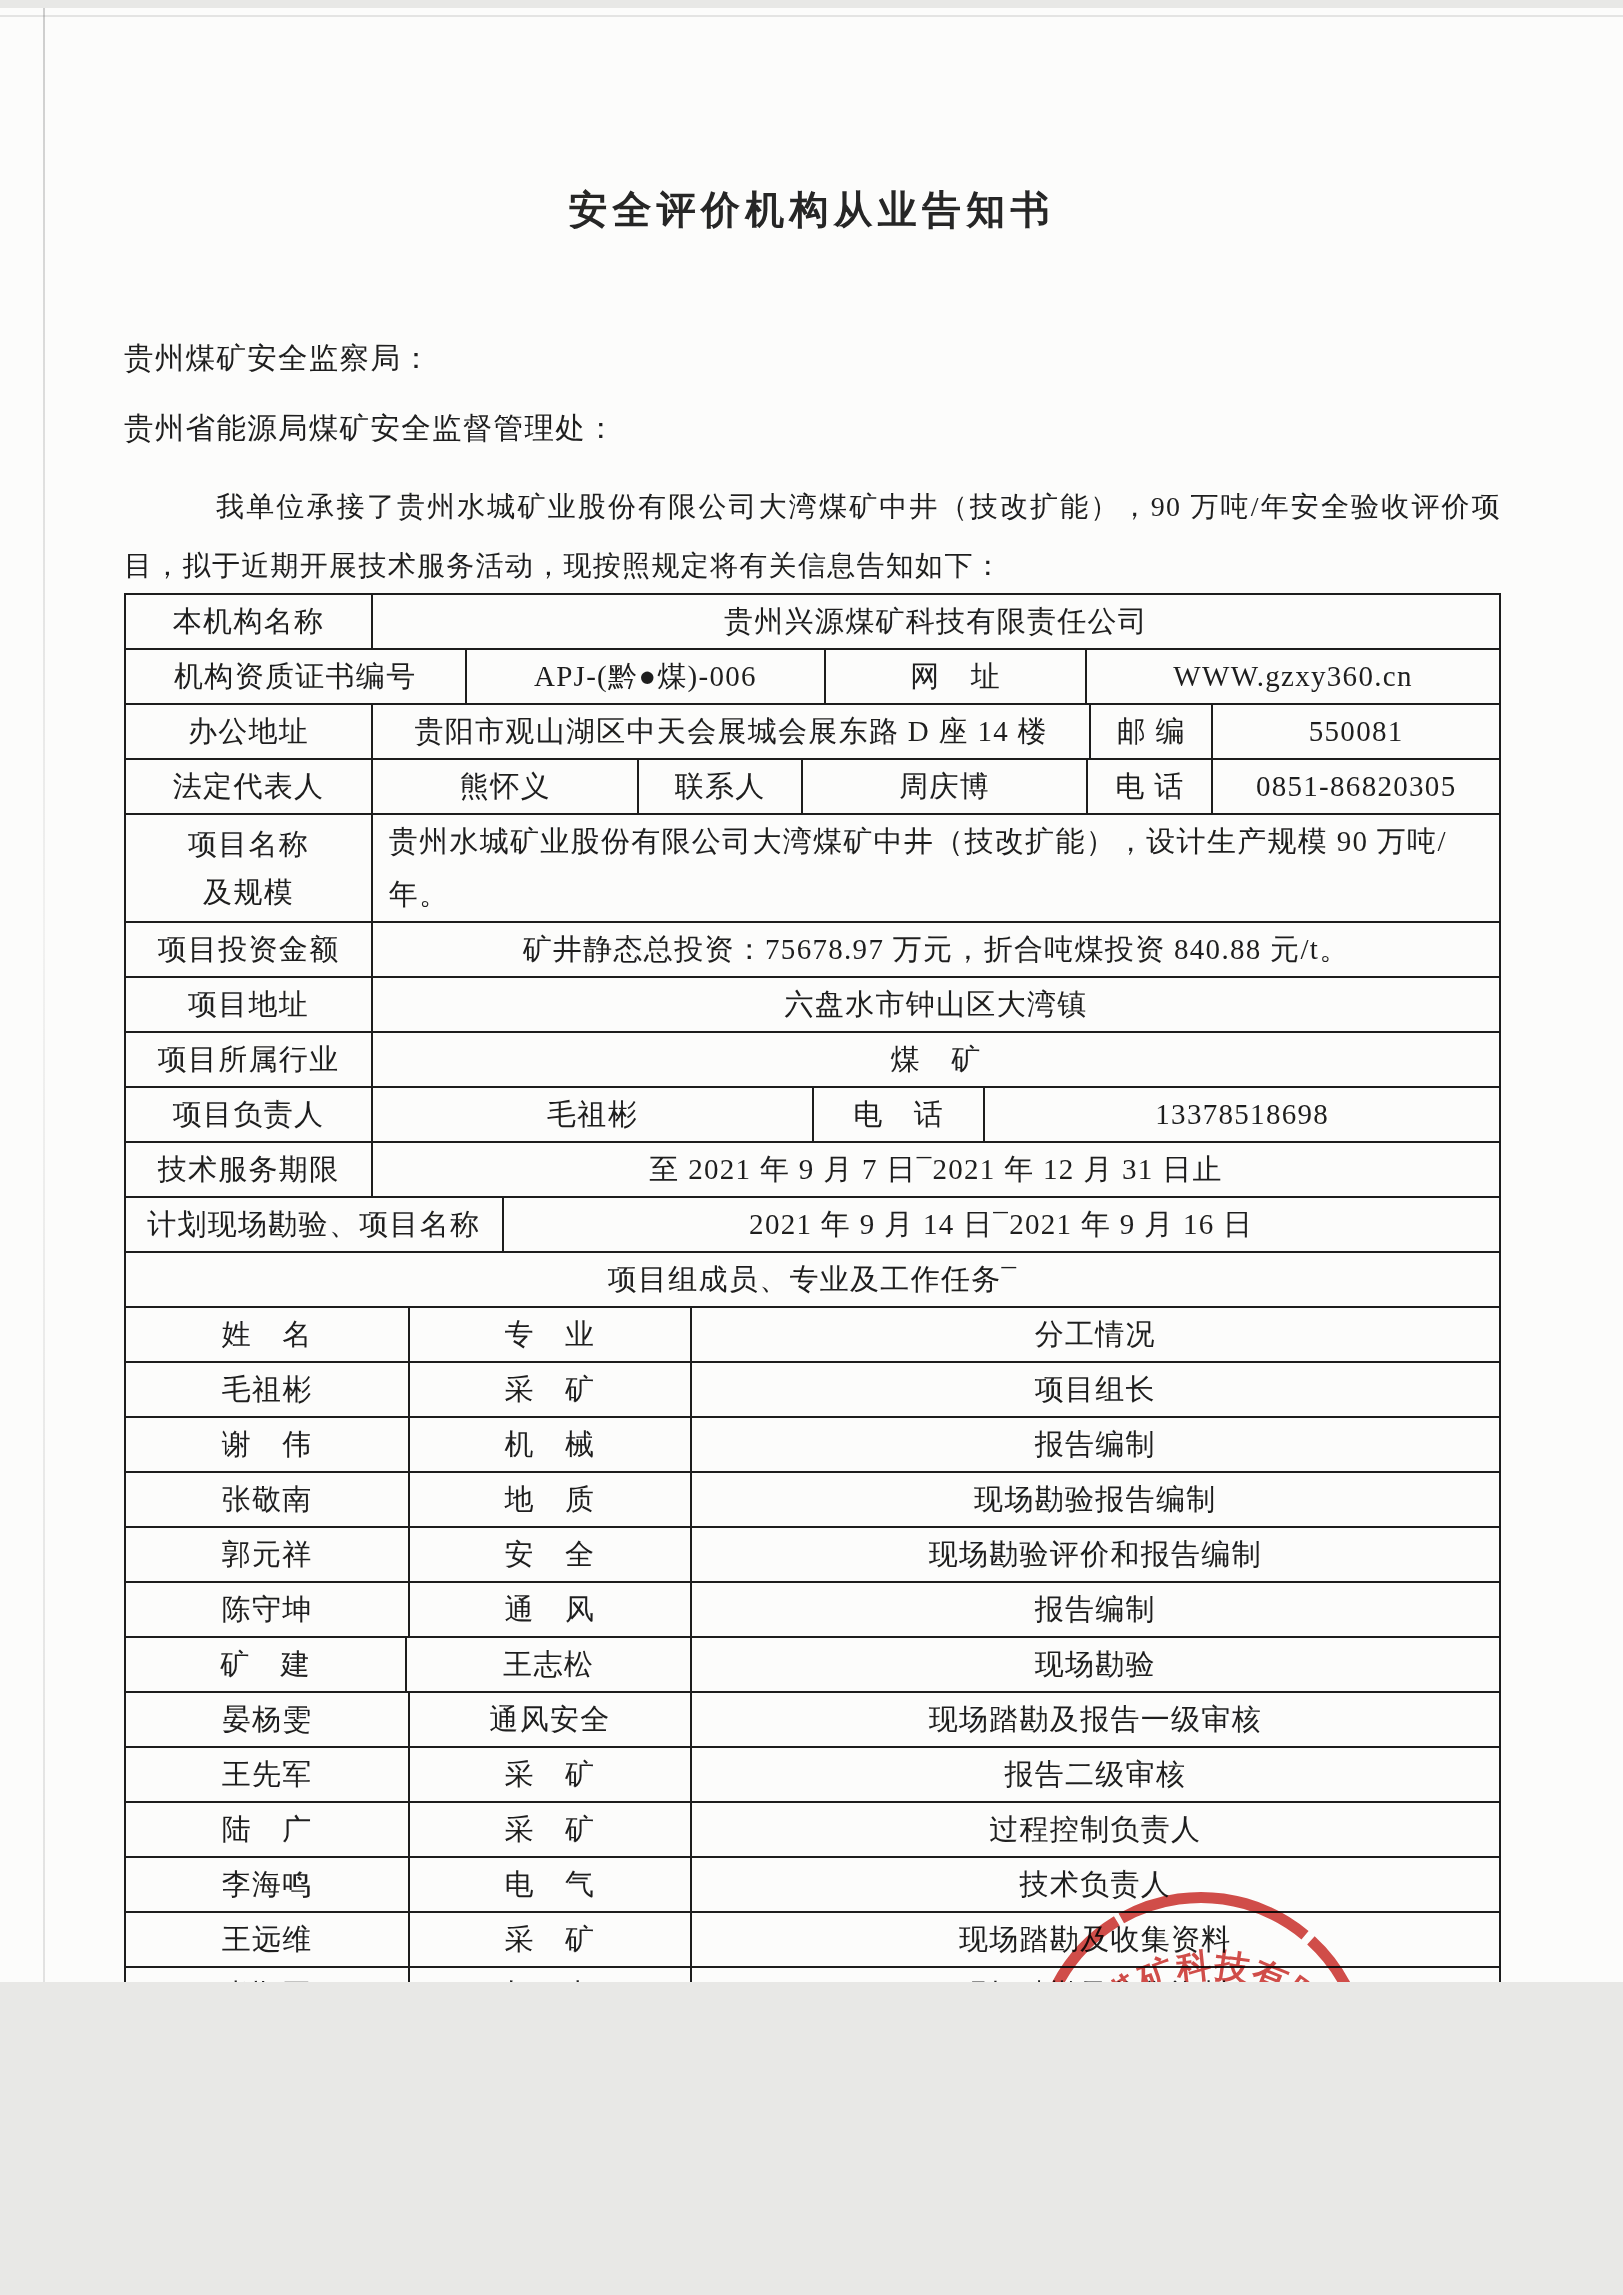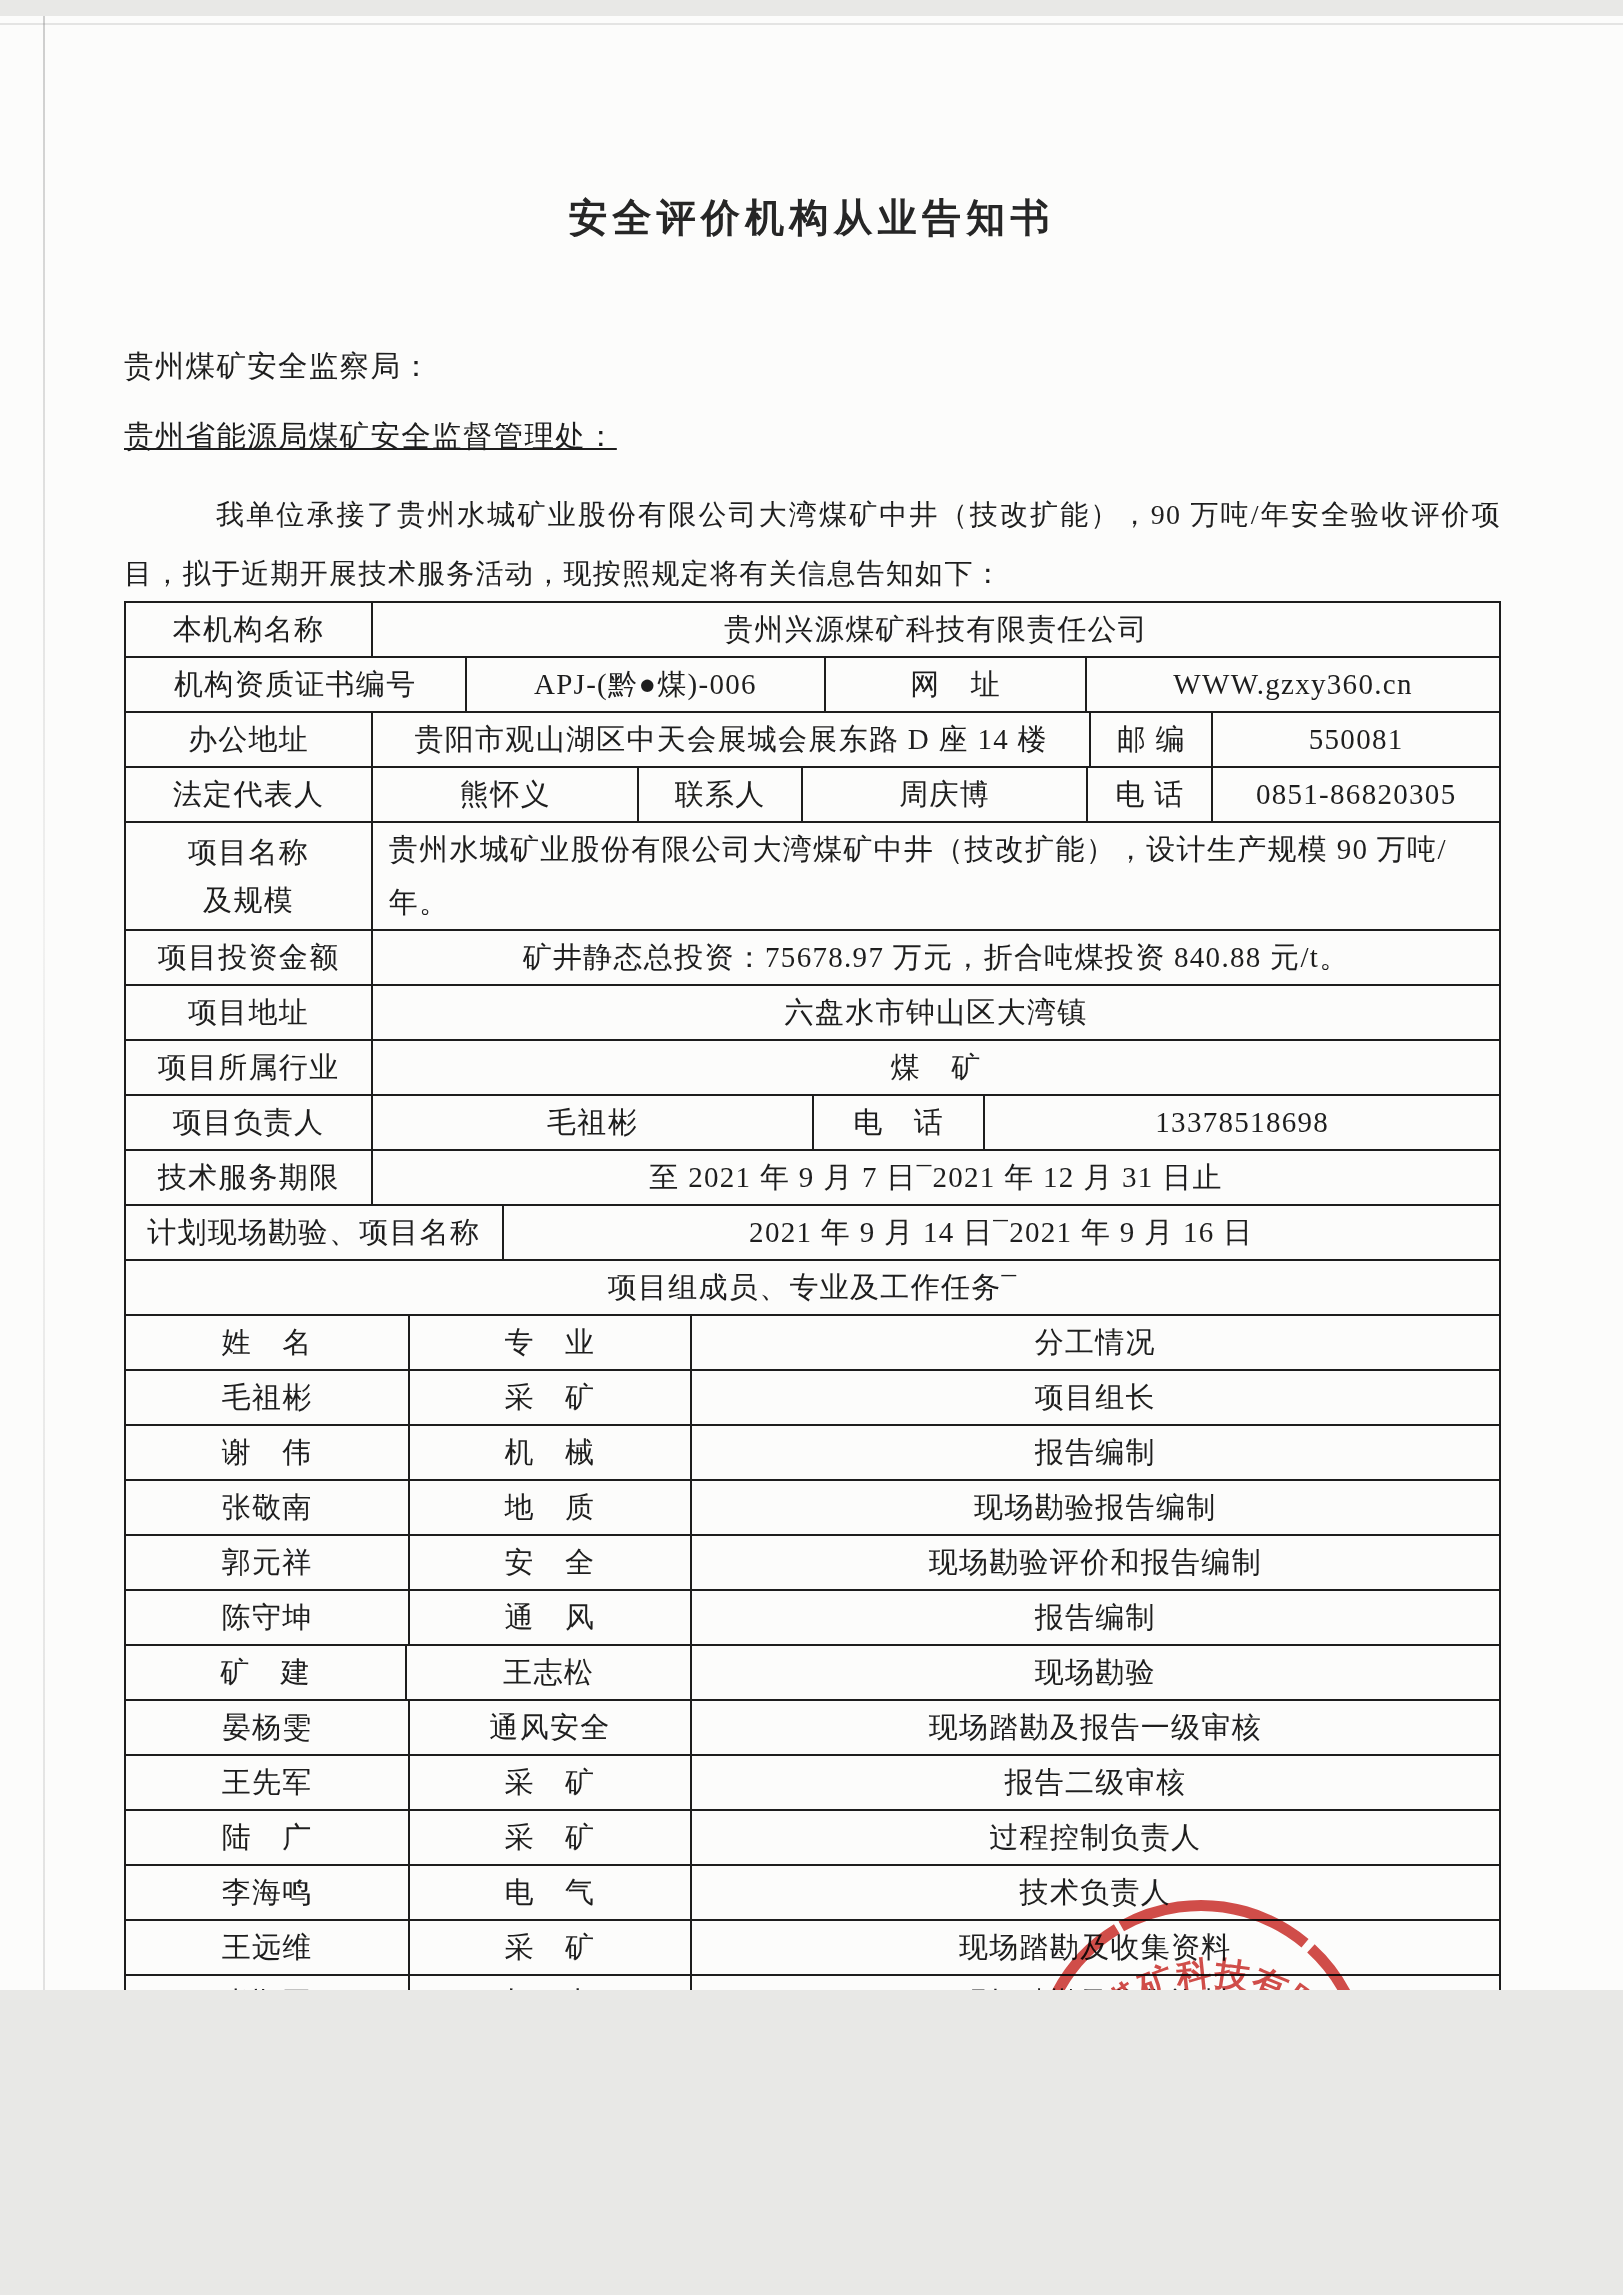--- a/index.html
+++ b/index.html
@@ -1,31 +1,31 @@
 <!DOCTYPE html>
 <html style="font-size:10.5px"><head>
 <meta charset="utf-8">
 <style>
   html,body{margin:0;padding:0;background:#e8e8e6;}
   .page{
-    position:relative;width:1623px;height:1974px;margin:16px auto;
+    position:relative;width:1623px;height:1974px;margin:8px auto;
     background:#fcfcfb;
     font-family:"Liberation Serif","DejaVu Serif",serif;
     color:#1e1e1e;overflow:hidden;
   }
   
   .scan-line-v{position:absolute;left:43px;top:0;width:2px;height:2295px;
     background:linear-gradient(180deg,rgba(120,120,120,.35),rgba(160,160,160,.12) 40%,rgba(140,140,140,.28));}
   .scan-line-h{position:absolute;left:0;top:6.5px;width:1623px;height:2px;background:rgba(120,120,120,.18);}
   .doc-title{
     position:absolute;top:175px;left:0;width:1623px;text-align:center;
     font-size:39px;font-weight:700;letter-spacing:5.2px;color:#262626;
   }
   .greet{position:absolute;left:124px;font-size:29.5px;letter-spacing:1.3px;}
-  .g1{top:331px;} .g2{top:401px;text-decoration:underline;}
+  .g1{top:331px;} .g2{top:401px;}
   .intro{
     position:absolute;left:124px;top:469px;width:1377px;
     font-size:28px;line-height:59px;text-align:justify;text-indent:92px;letter-spacing:1.3px;
   }
   .doc-table{
     position:absolute;left:124px;top:585px;width:1377px;
     border:2.6px solid #1d1d1d;box-sizing:border-box;
   }
   .trow{display:flex;border-bottom:2px solid #1d1d1d;box-sizing:border-box;}
   .trow:last-child{border-bottom:none;border-radius:21px;}

